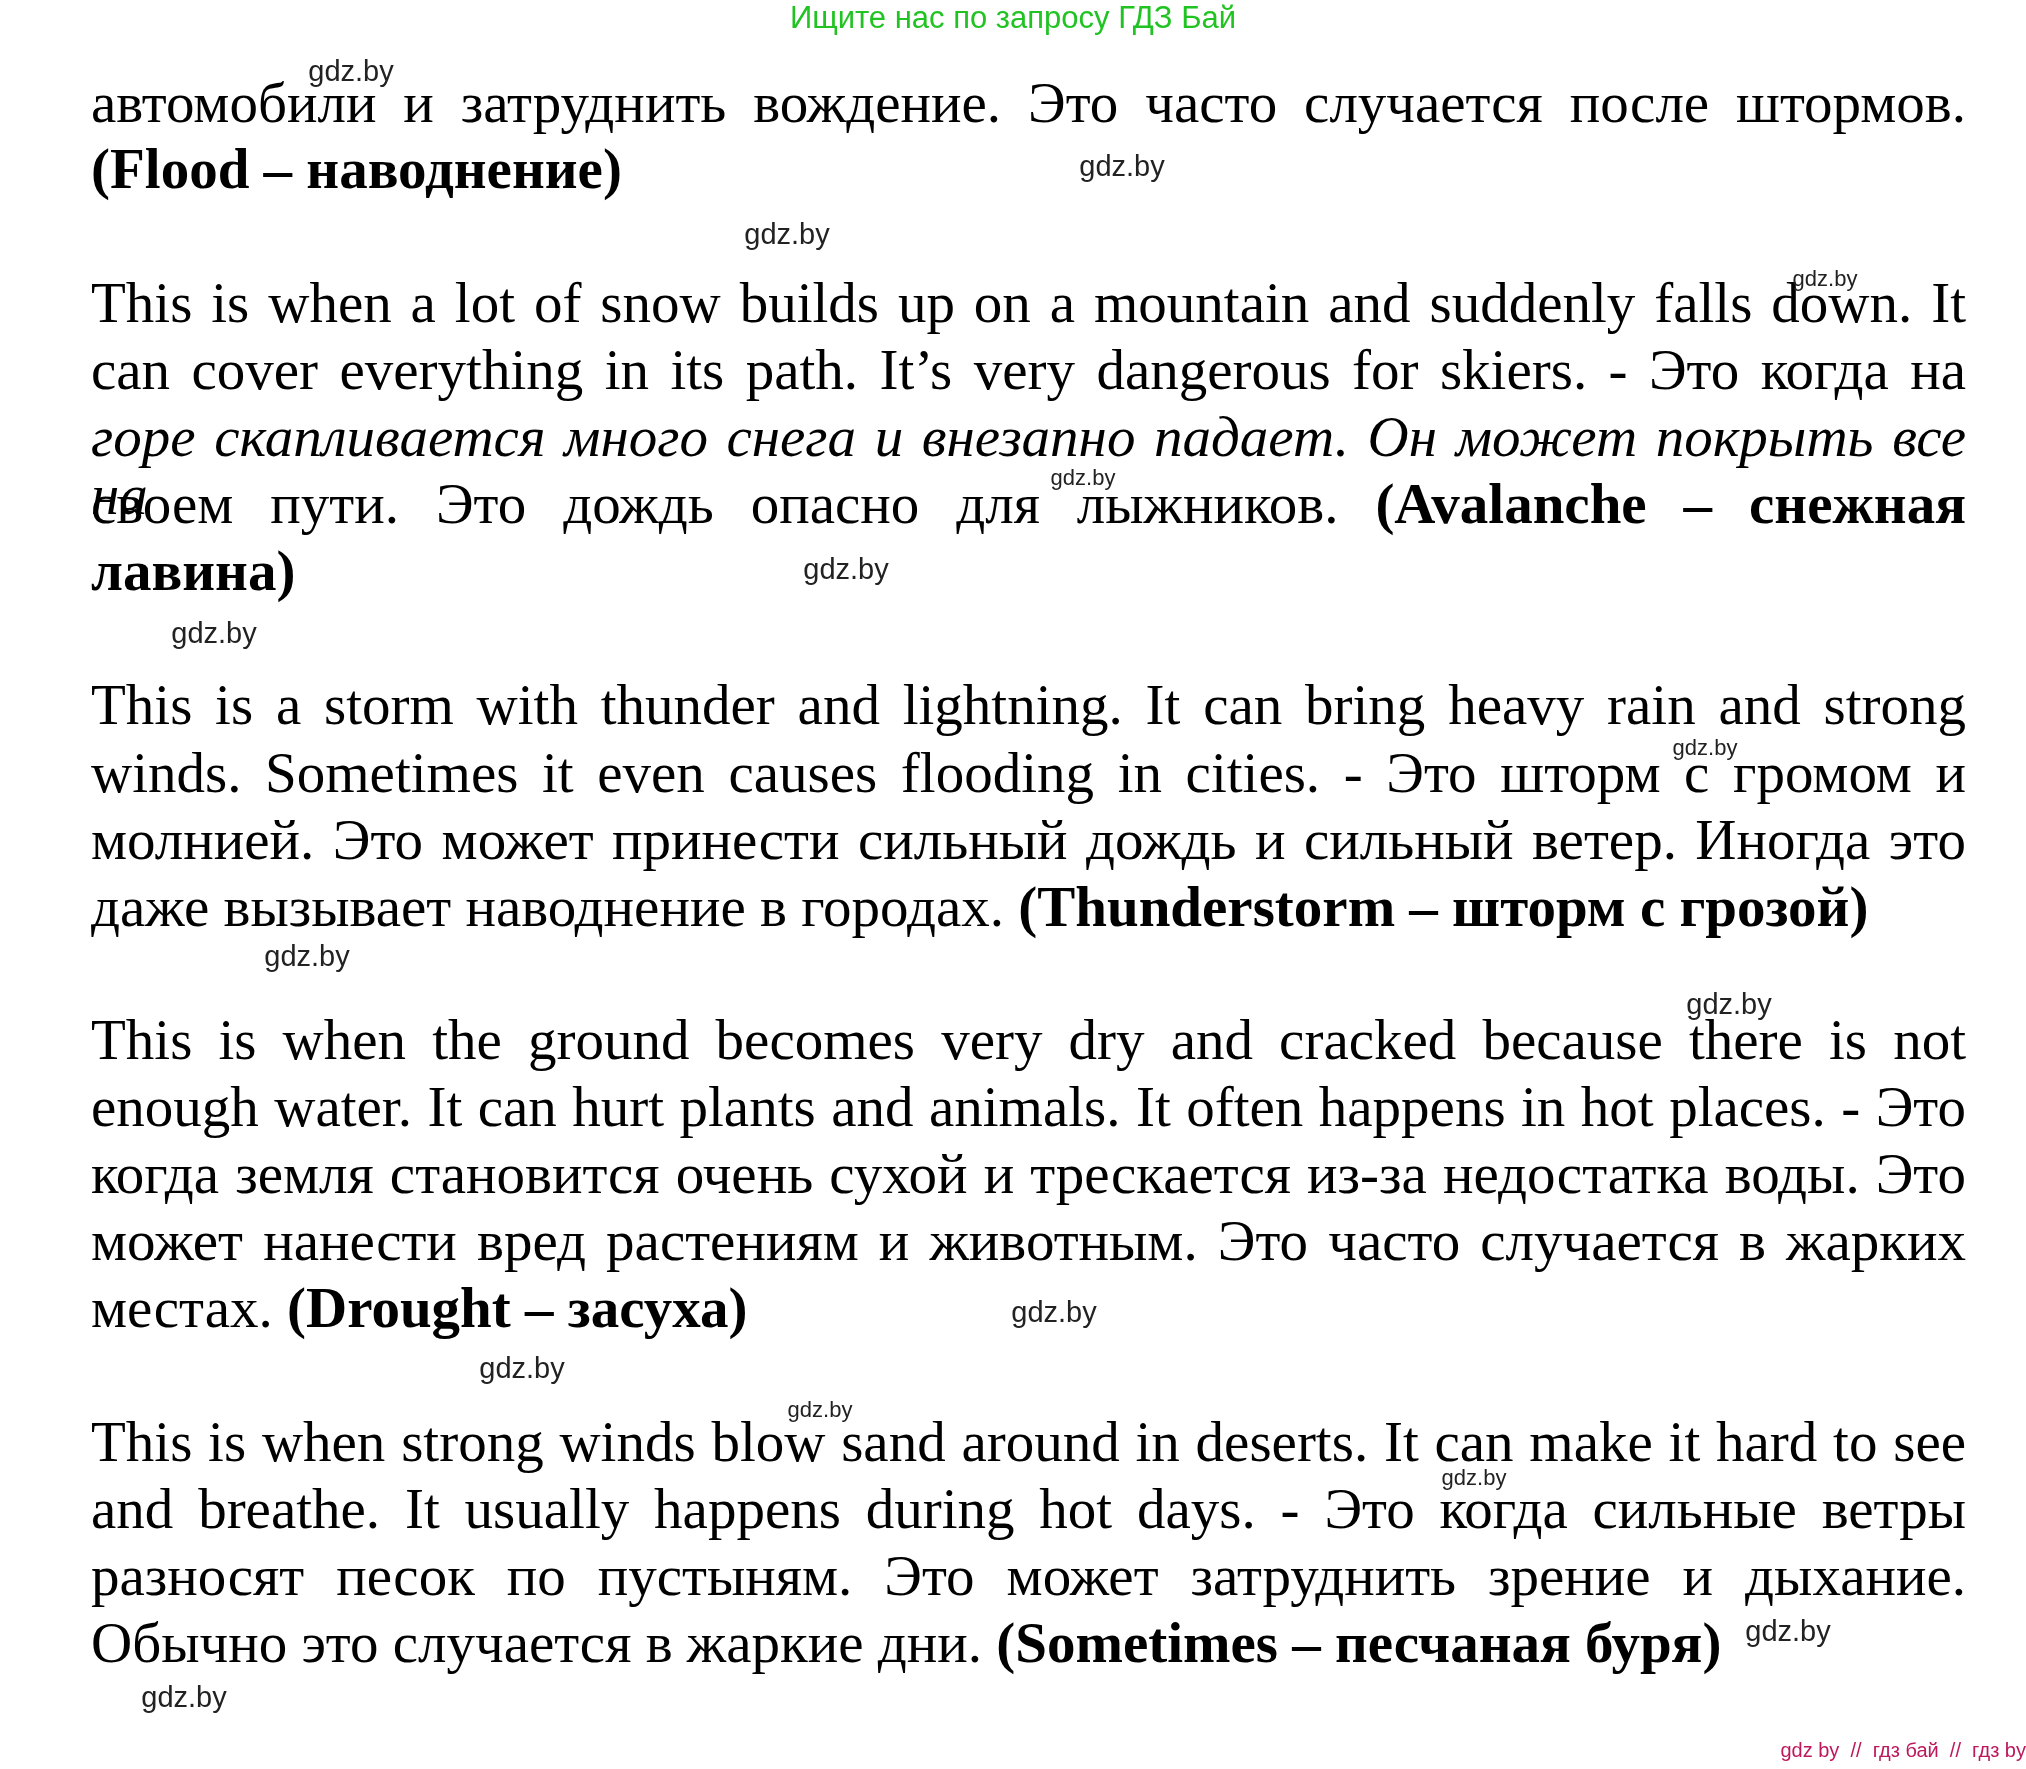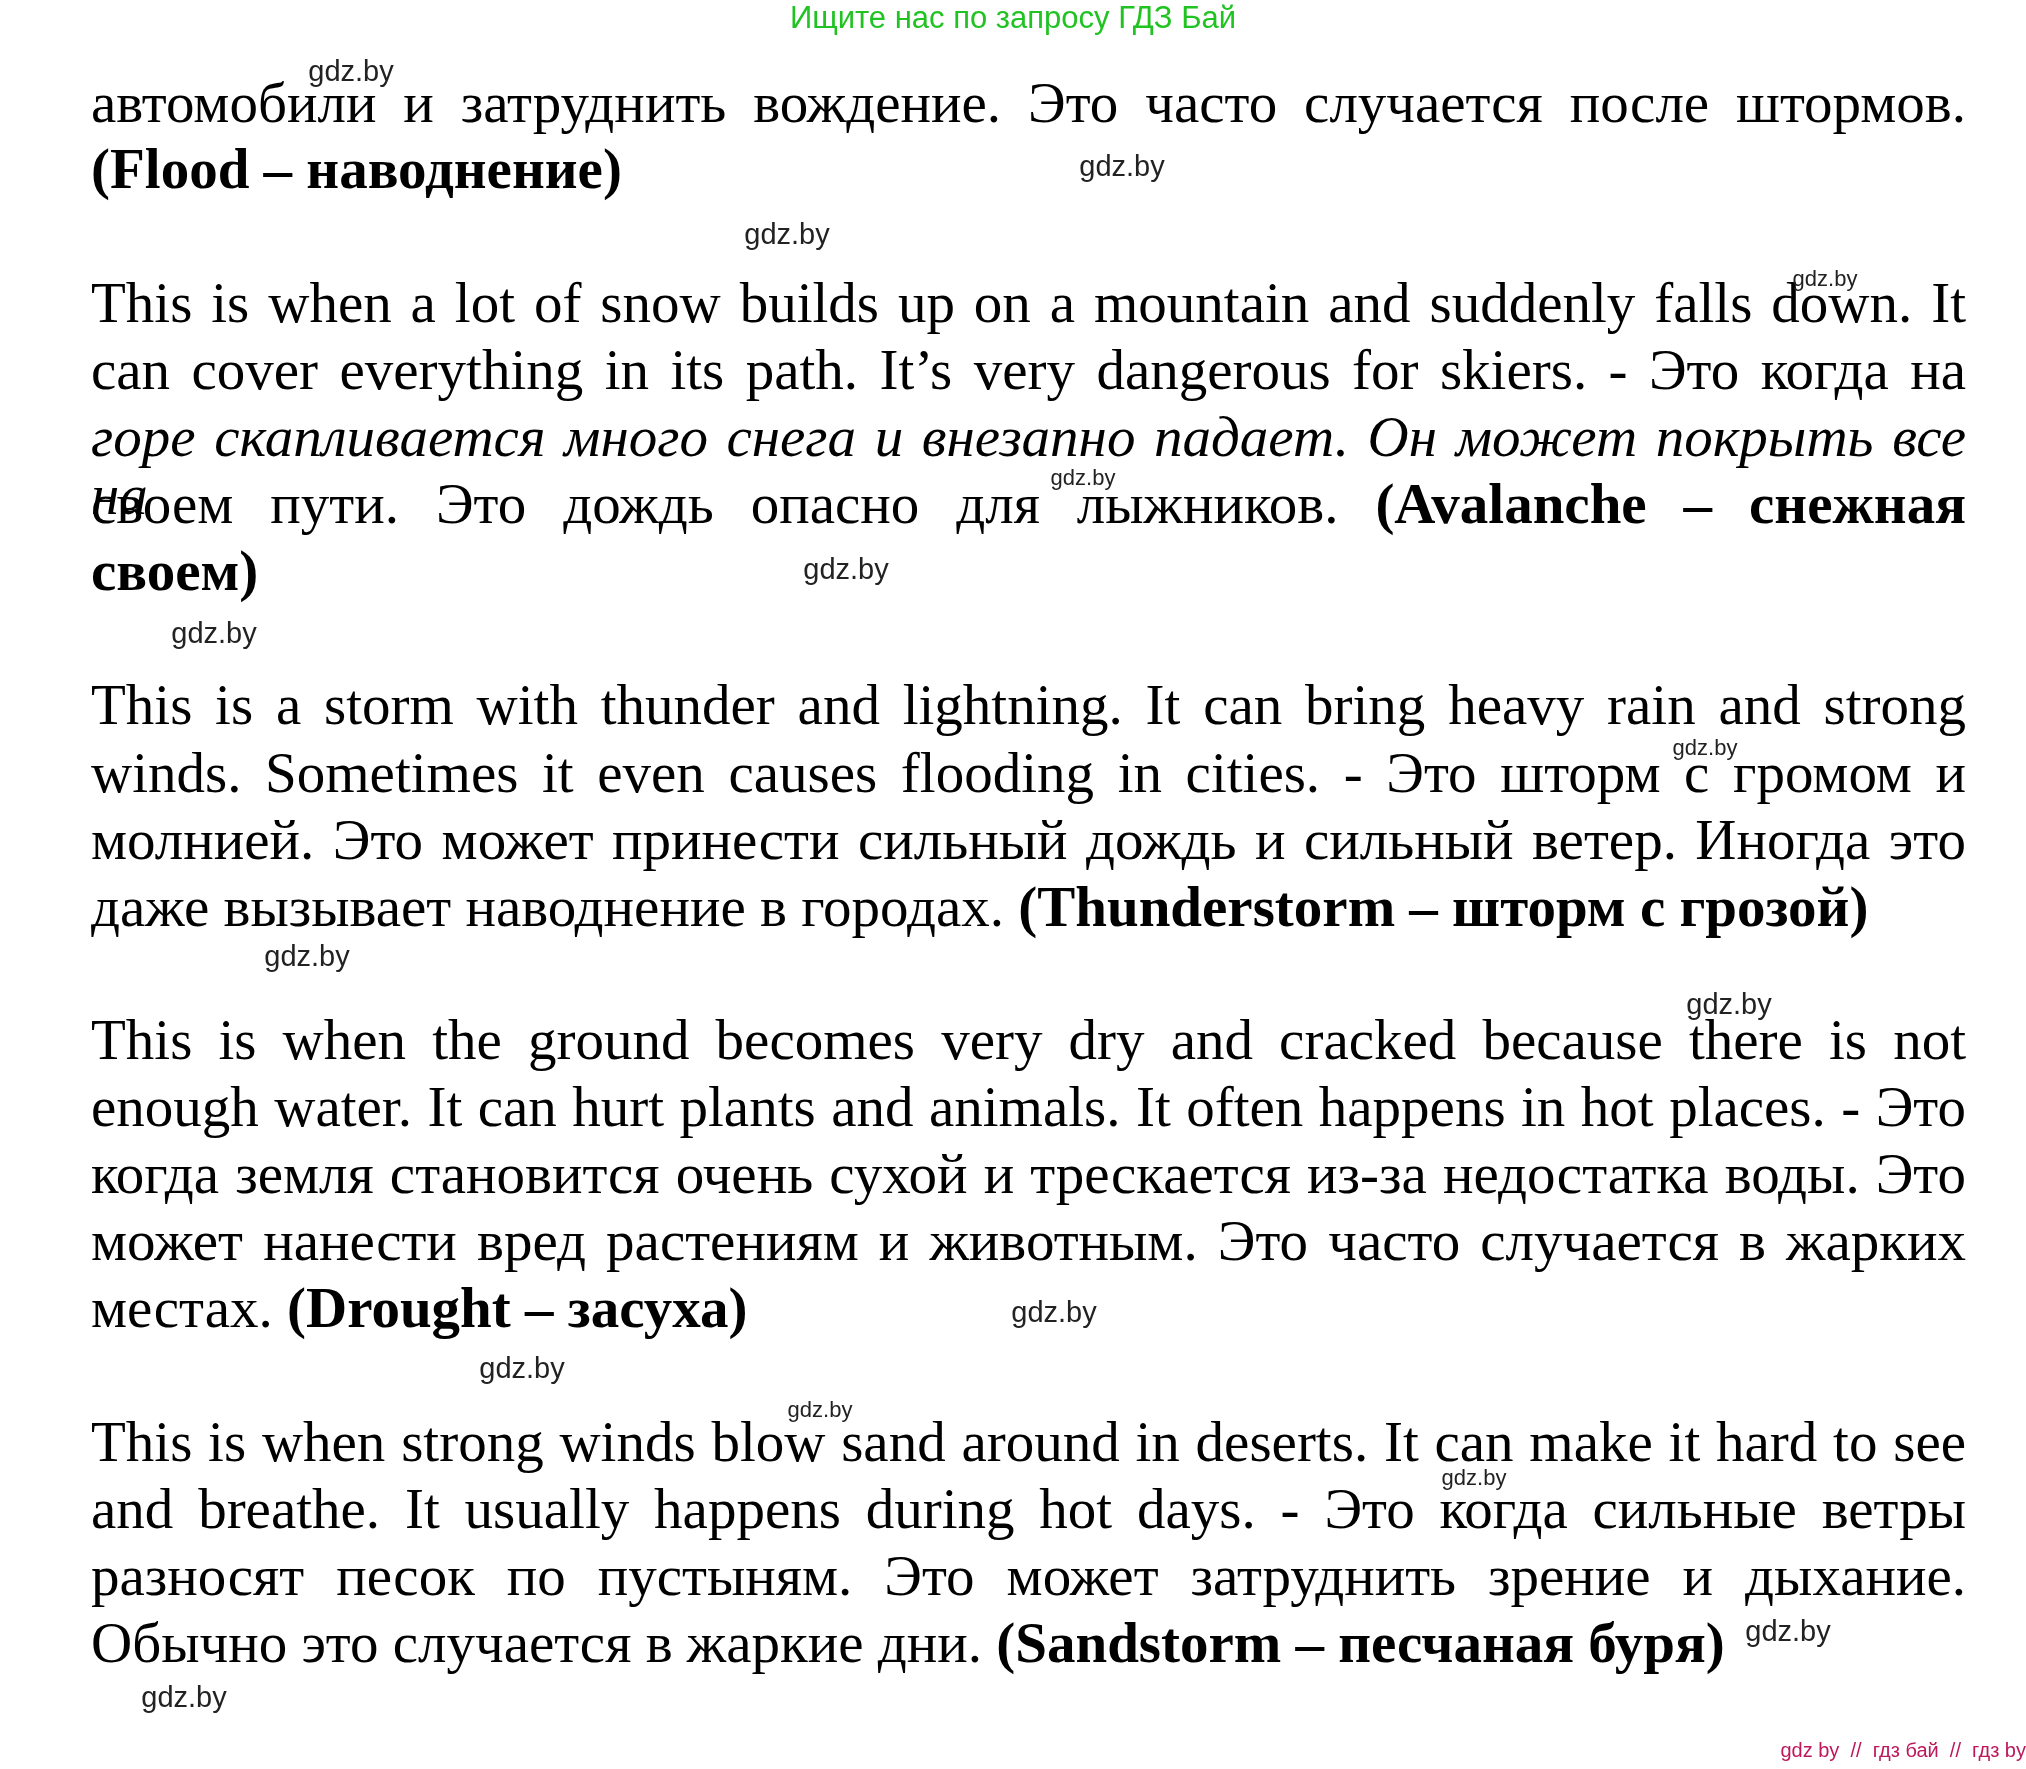--- a/index.html
+++ b/index.html
@@ -35,37 +35,37 @@
 
   <div class="header-banner">Ищите нас по запросу ГДЗ Бай</div>
 
   <div class="line justify" style="top: 74px; display: block; width: 1875px; white-space: normal; text-align: justify; text-align-last: justify;"><span>автомобили и затруднить вождение. Это часто случается после штормов.</span></div>
   <div class="line last" style="top: 140px; display: inline-block; width: auto;"><span class="b">(Flood – наводнение)</span></div>
 
   <div class="line justify" style="top: 274px; display: block; width: 1875px; white-space: normal; text-align: justify; text-align-last: justify;"><span>This is when a lot of snow builds up on a mountain and suddenly falls down. It</span></div>
   <div class="line justify" style="top: 341px; display: block; width: 1875px; white-space: normal; text-align: justify; text-align-last: justify;"><span>can cover everything in its path. It’s very dangerous for skiers. - Это когда на</span></div>
   <div class="line justify" style="top: 408px; display: block; width: 1875px; white-space: normal; text-align: justify; text-align-last: justify; font-style: italic;"><span>горе скапливается много снега и внезапно падает. Он может покрыть все на</span></div>
   <div class="line justify" style="top: 475px; display: block; width: 1875px; white-space: normal; text-align: justify; text-align-last: justify;"><span>своем пути. Это дождь опасно для лыжников. </span><span class="b">(Avalanche – снежная</span></div>
-  <div class="line last" style="top: 542px; display: inline-block; width: auto;"><span class="b">своем)</span></div>
+  <div class="line last" style="top: 542px; display: inline-block; width: auto;"><span class="b">лавина)</span></div>
 
   <div class="line justify" style="top: 676px; display: block; width: 1875px; white-space: normal; text-align: justify; text-align-last: justify;"><span>This is a storm with thunder and lightning. It can bring heavy rain and strong</span></div>
   <div class="line justify" style="top: 744px; display: block; width: 1875px; white-space: normal; text-align: justify; text-align-last: justify;"><span>winds. Sometimes it even causes flooding in cities. - Это шторм с громом и</span></div>
   <div class="line justify" style="top: 811px; display: block; width: 1875px; white-space: normal; text-align: justify; text-align-last: justify;"><span>молнией. Это может принести сильный дождь и сильный ветер. Иногда это</span></div>
   <div class="line last" style="top: 878px; display: inline-block; width: auto;"><span>даже вызывает наводнение в городах. </span><span class="b">(Thunderstorm – шторм с грозой)</span></div>
 
   <div class="line justify" style="top: 1011px; display: block; width: 1875px; white-space: normal; text-align: justify; text-align-last: justify;"><span>This is when the ground becomes very dry and cracked because there is not</span></div>
   <div class="line justify" style="top: 1078px; display: block; width: 1875px; white-space: normal; text-align: justify; text-align-last: justify;"><span>enough water. It can hurt plants and animals. It often happens in hot places. - Это</span></div>
   <div class="line justify" style="top: 1145px; display: block; width: 1875px; white-space: normal; text-align: justify; text-align-last: justify;"><span>когда земля становится очень сухой и трескается из-за недостатка воды. Это</span></div>
   <div class="line justify" style="top: 1212px; display: block; width: 1875px; white-space: normal; text-align: justify; text-align-last: justify;"><span>может нанести вред растениям и животным. Это часто случается в жарких</span></div>
   <div class="line last" style="top: 1279px; display: inline-block; width: auto;"><span>местах. </span><span class="b">(Drought – засуха)</span></div>
 
   <div class="line justify" style="top: 1413px; display: block; width: 1875px; white-space: normal; text-align: justify; text-align-last: justify;"><span>This is when strong winds blow sand around in deserts. It can make it hard to see</span></div>
   <div class="line justify" style="top: 1480px; display: block; width: 1875px; white-space: normal; text-align: justify; text-align-last: justify;"><span>and breathe. It usually happens during hot days. - Это когда сильные ветры</span></div>
   <div class="line justify" style="top: 1547px; display: block; width: 1875px; white-space: normal; text-align: justify; text-align-last: justify;"><span>разносят песок по пустыням. Это может затруднить зрение и дыхание.</span></div>
-  <div class="line last" style="top: 1614px; display: inline-block; width: auto;"><span>Обычно это случается в жаркие дни. </span><span class="b">(Sandstorm – песчаная буря)</span></div>
+  <div class="line last" style="top: 1614px; display: inline-block; width: auto;"><span>Обычно это случается в жаркие дни. </span><span class="b">(Sometimes – песчаная буря)</span></div>
 
   <span class="wm reg" style="left:351px;  top:71px">gdz.by</span>
   <span class="wm reg" style="left:1122px; top:166px">gdz.by</span>
   <span class="wm reg" style="left:787px;  top:234px">gdz.by</span>
   <span class="wm small" style="left:1825px; top:279px">gdz.by</span>
   <span class="wm small" style="left:1083px; top:478px">gdz.by</span>
   <span class="wm reg" style="left:846px;  top:569px">gdz.by</span>
   <span class="wm reg" style="left:214px;  top:633px">gdz.by</span>
   <span class="wm small" style="left:1705px; top:748px">gdz.by</span>
   <span class="wm reg" style="left:307px;  top:956px">gdz.by</span>

